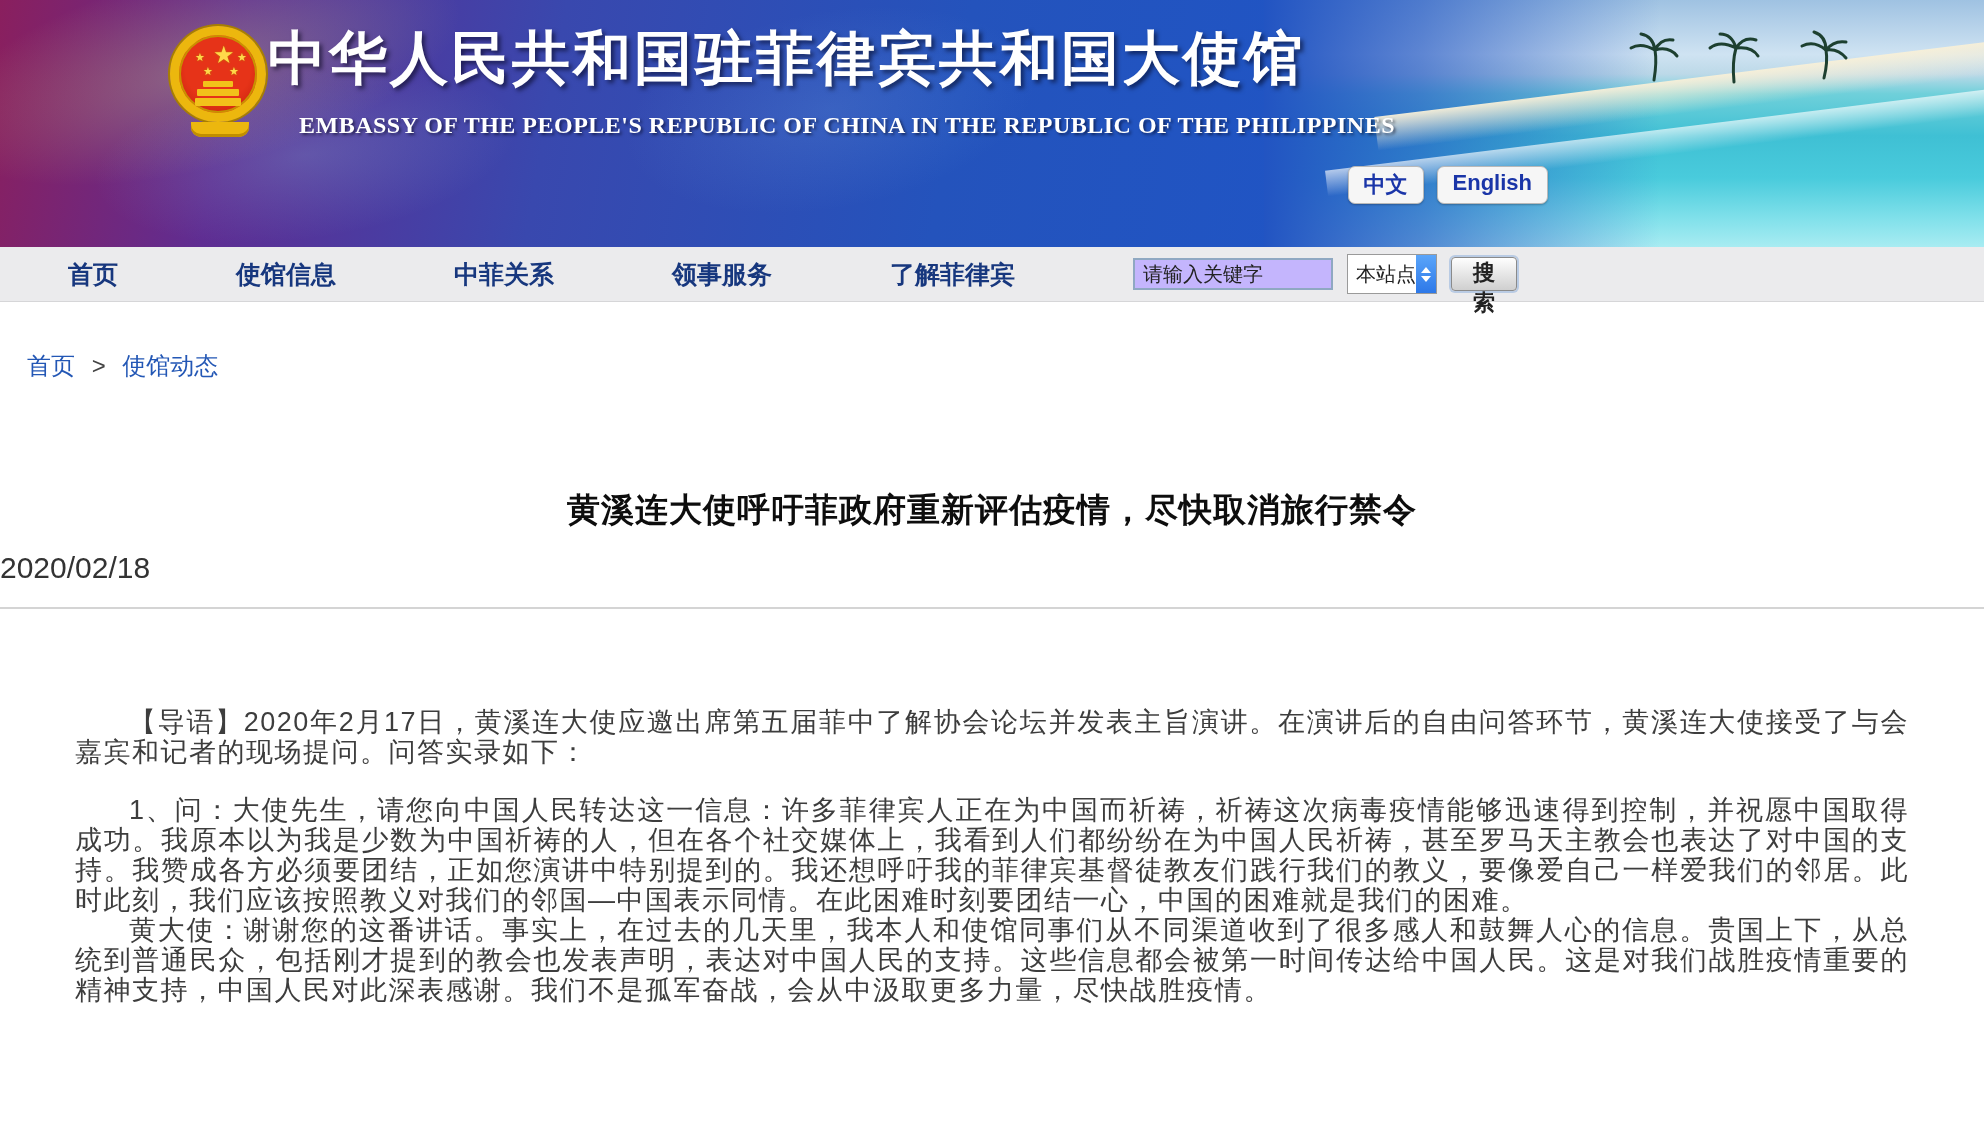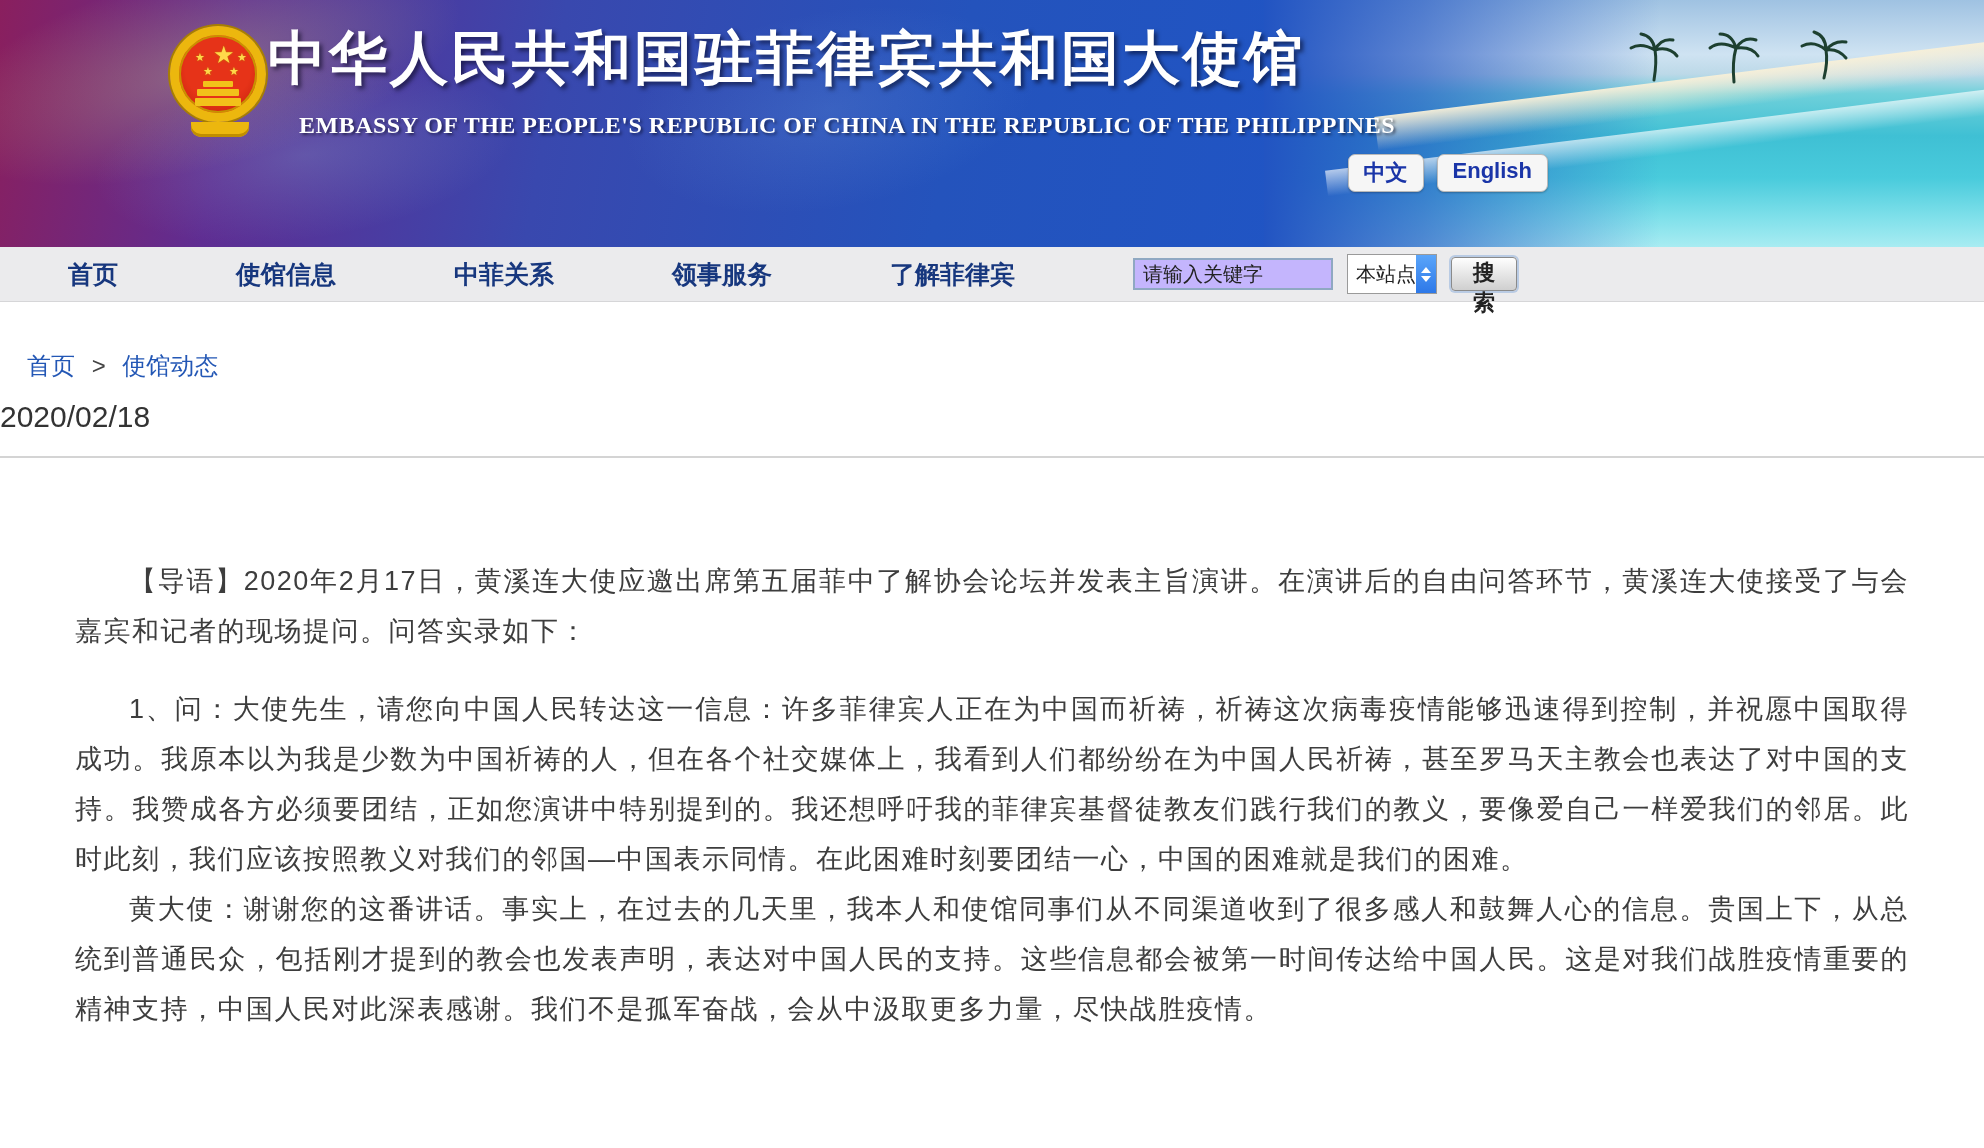--- a/index.html
+++ b/index.html
@@ -44,21 +44,21 @@
   .g3{width:26px;height:8px;top:63px;box-shadow:-10px 0 0 #f2c11a,10px 0 0 #f2c11a;}
   .ribbon{position:absolute;top:96px;left:50%;transform:translateX(-50%);width:58px;height:15px;
     background:#ecb70e;border-radius:0 0 10px 10px;box-shadow:inset 0 -3px 0 #c08e00;}
 
   .titles{position:absolute;left:268px;top:20px;color:#fff;}
   .site-title-cn{font-family:"Liberation Serif", serif;font-weight:bold;font-size:58px;
     letter-spacing:3px;text-shadow:3px 3px 4px rgba(0,0,20,.55);white-space:nowrap;}
   .site-title-en{font-family:"Liberation Serif", serif;font-weight:bold;font-size:24px;
     margin-top:14px;letter-spacing:.5px;text-shadow:2px 2px 3px rgba(0,0,20,.55);white-space:nowrap;margin-left:31px;}
 
-  .lang{position:absolute;top:154px;right:436px;display:flex;gap:13px;}
+  .lang{position:absolute;top:166px;right:436px;display:flex;gap:13px;}
   .lang-btn{display:inline-block;background:#f6f6f6;border:1px solid #b9b9b9;border-radius:7px;
     padding:3px 15px;font-size:22px;font-weight:bold;color:#1a35a8;text-decoration:none;
     box-shadow:0 1px 2px rgba(0,0,0,.25);cursor:pointer;white-space:nowrap;}
 
   
   .nav{height:55px;background:#ebebed;border-bottom:1px solid #d6d6d8;display:flex;
     align-items:center;padding-left:68px;box-sizing:border-box;}
   .nav-item{color:#17377e;font-weight:bold;font-size:25px;text-decoration:none;
     margin-right:118px;white-space:nowrap;cursor:pointer;}
   .search{margin-left:auto;margin-right:560px;display:flex;align-items:center;gap:14px;}
@@ -81,21 +81,21 @@
   .breadcrumb{margin:48px 0 0 27px;font-size:24px;}
   .breadcrumb a{color:#2357b5;text-decoration:none;cursor:pointer;}
   .breadcrumb .sep{color:#444;margin:0 10px;}
 
   
   .article-title{margin:106px 0 0 0;text-align:center;font-family:"Liberation Serif",serif;
     font-weight:bold;font-size:33px;color:#0d0d0d;letter-spacing:1px;}
   .article-date{margin-top:18px;text-align:left;font-size:30px;color:#333;}
   .divider{border:none;border-top:2px solid #d4d4d4;margin:22px 0 0 0;}
   .article-body{margin-top:98px;padding:0 75px;}
-  .article-body p{margin:0;font-size:27px;line-height:50px;color:#3d3d3d;
+  .article-body p{margin:0;font-size:27px;line-height:30px;color:#3d3d3d;
     letter-spacing:1.5px;text-indent:2em;text-align:justify;}
   .article-body p.lead{margin-bottom:28px;}
 </style>
 </head>
 <body>
 
 <div class="page">
 
   <div class="banner">
     <div class="swirl s1"></div>
@@ -161,20 +161,21 @@
       <button>搜索</button>
     </div>
   </div>
 
   <div class="breadcrumb">
     <a>首页</a>
     <span class="sep">&gt;</span>
     <a>使馆动态</a>
   </div>
 
+  <h1 class="article-title">黄溪连大使呼吁菲政府重新评估疫情，尽快取消旅行禁令</h1>
   <div class="article-date">2020/02/18</div>
   <hr class="divider">
 
   <div class="article-body">
     <p class="lead">【导语】2020年2月17日，黄溪连大使应邀出席第五届菲中了解协会论坛并发表主旨演讲。在演讲后的自由问答环节，黄溪连大使接受了与会嘉宾和记者的现场提问。问答实录如下：</p>
     <p>1、问：大使先生，请您向中国人民转达这一信息：许多菲律宾人正在为中国而祈祷，祈祷这次病毒疫情能够迅速得到控制，并祝愿中国取得成功。我原本以为我是少数为中国祈祷的人，但在各个社交媒体上，我看到人们都纷纷在为中国人民祈祷，甚至罗马天主教会也表达了对中国的支持。我赞成各方必须要团结，正如您演讲中特别提到的。我还想呼吁我的菲律宾基督徒教友们践行我们的教义，要像爱自己一样爱我们的邻居。此时此刻，我们应该按照教义对我们的邻国—中国表示同情。在此困难时刻要团结一心，中国的困难就是我们的困难。</p>
     <p>黄大使：谢谢您的这番讲话。事实上，在过去的几天里，我本人和使馆同事们从不同渠道收到了很多感人和鼓舞人心的信息。贵国上下，从总统到普通民众，包括刚才提到的教会也发表声明，表达对中国人民的支持。这些信息都会被第一时间传达给中国人民。这是对我们战胜疫情重要的精神支持，中国人民对此深表感谢。我们不是孤军奋战，会从中汲取更多力量，尽快战胜疫情。</p>
   </div>
 
 </div>

